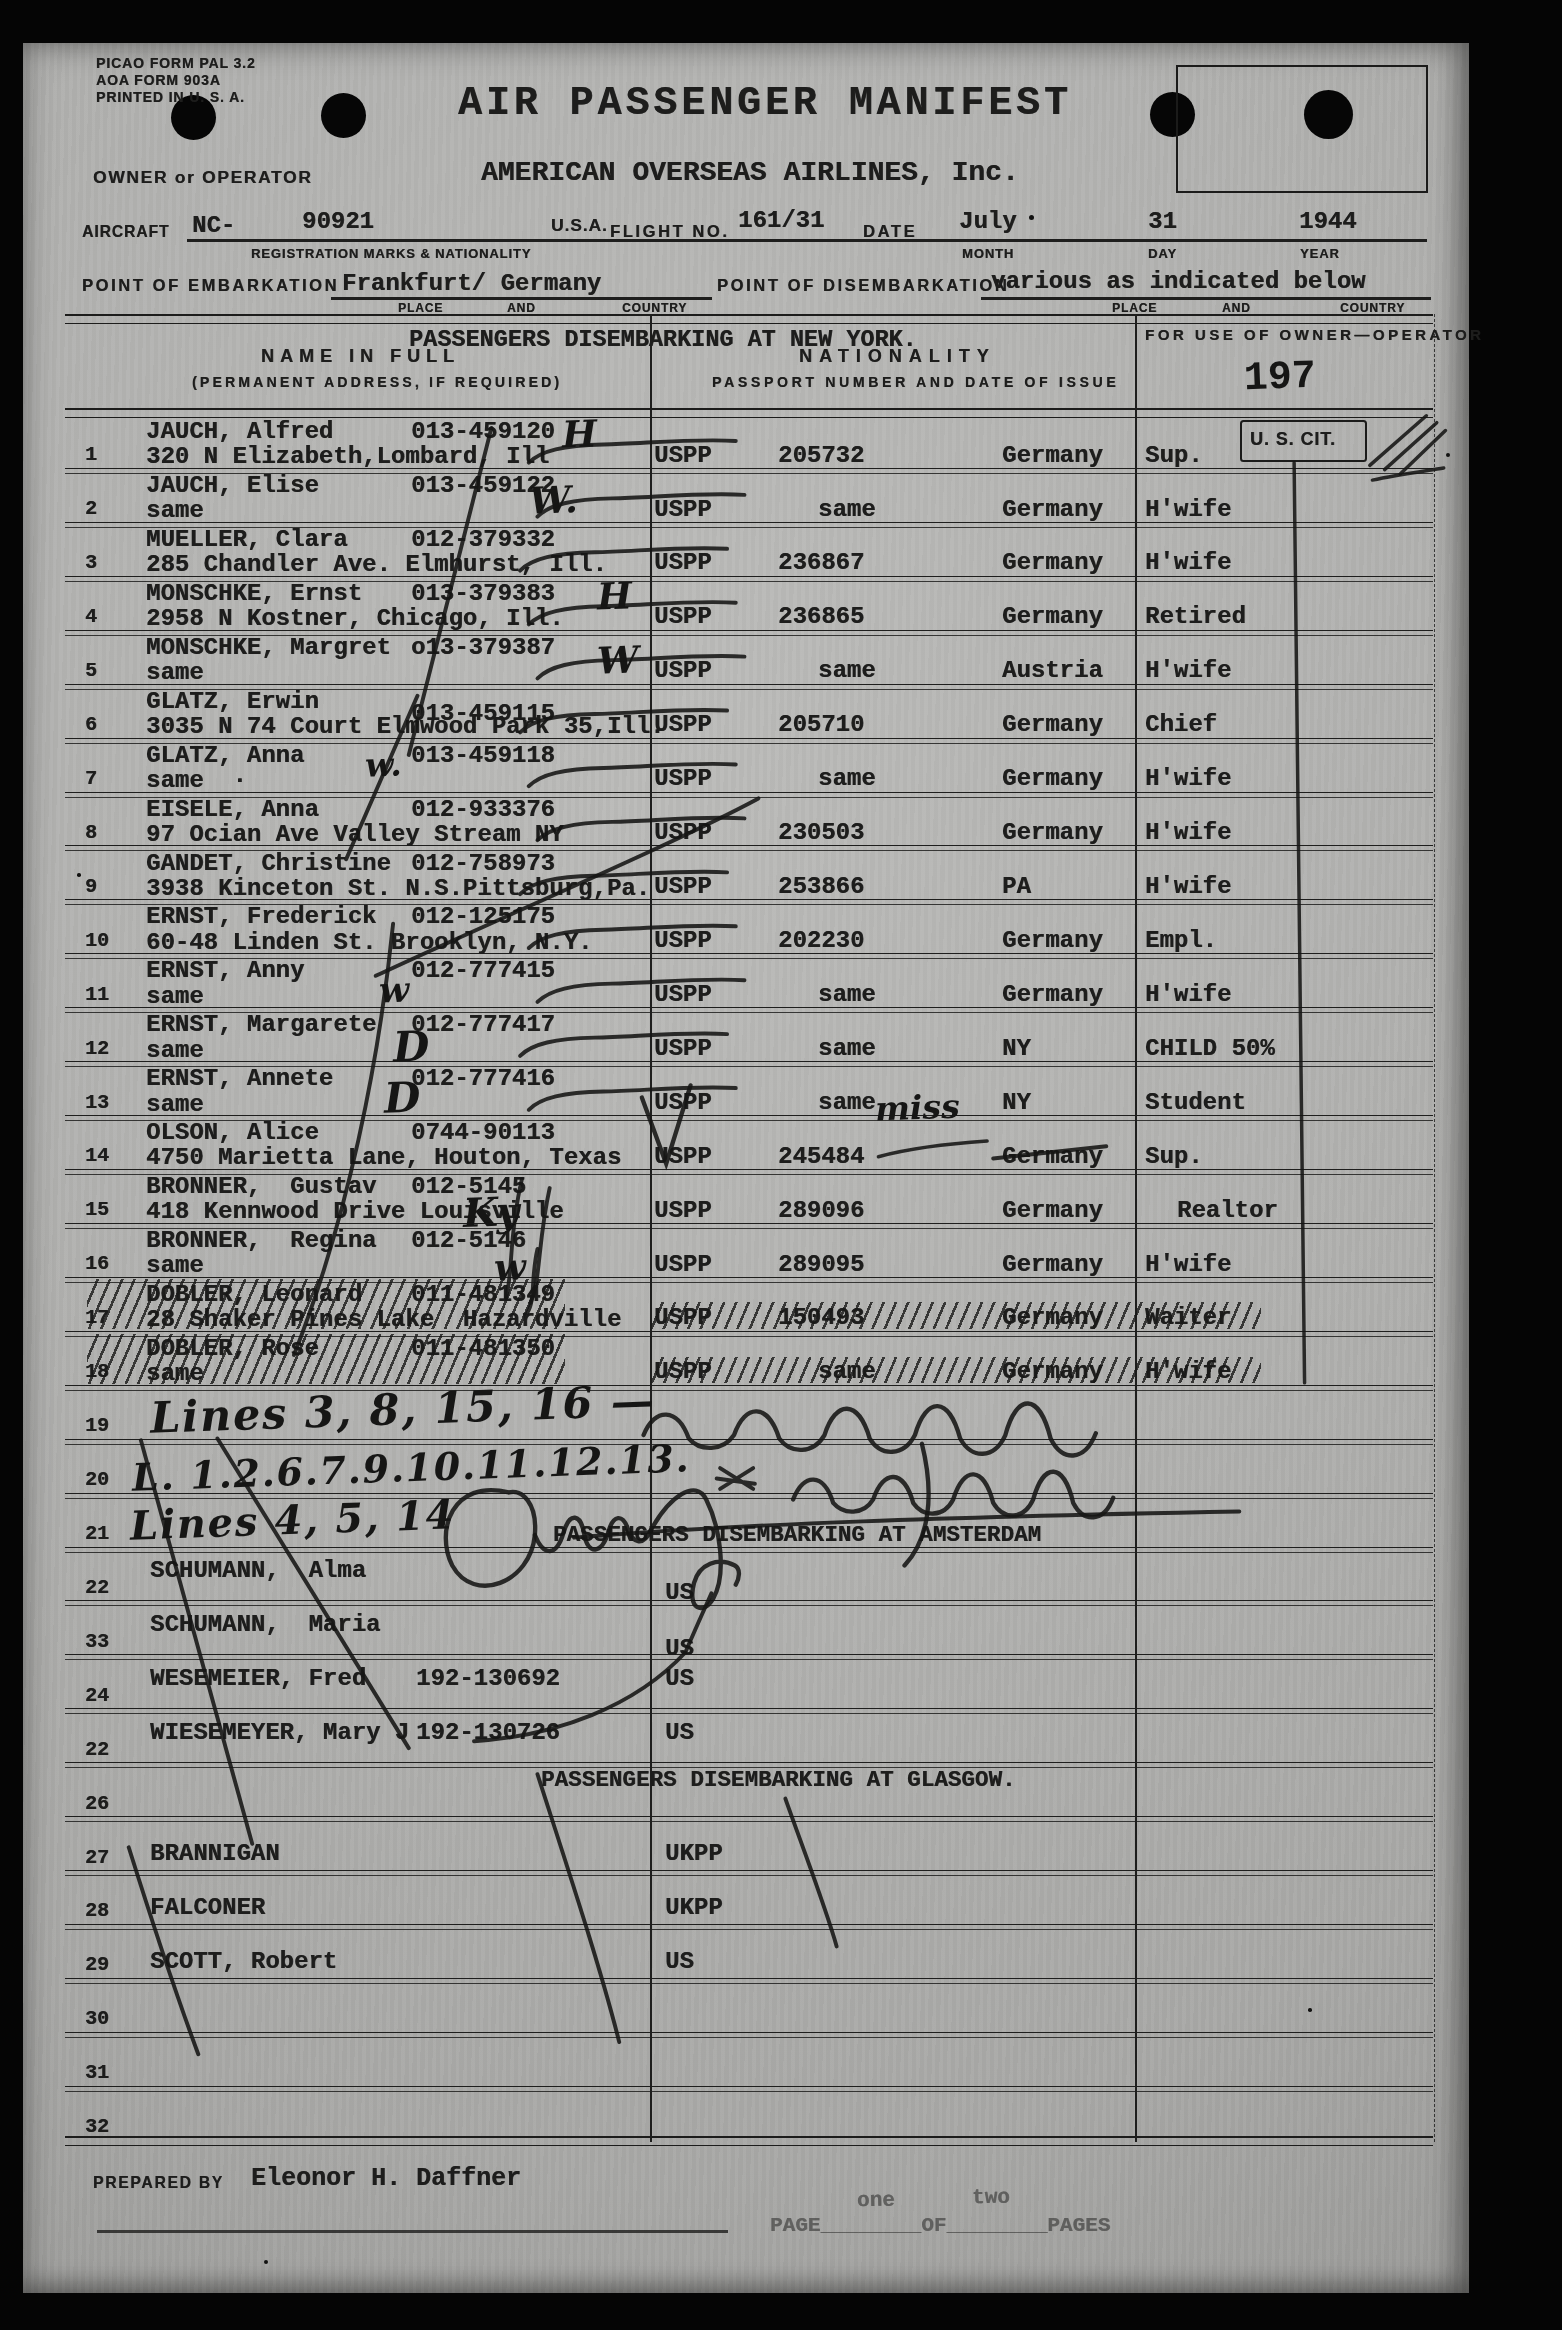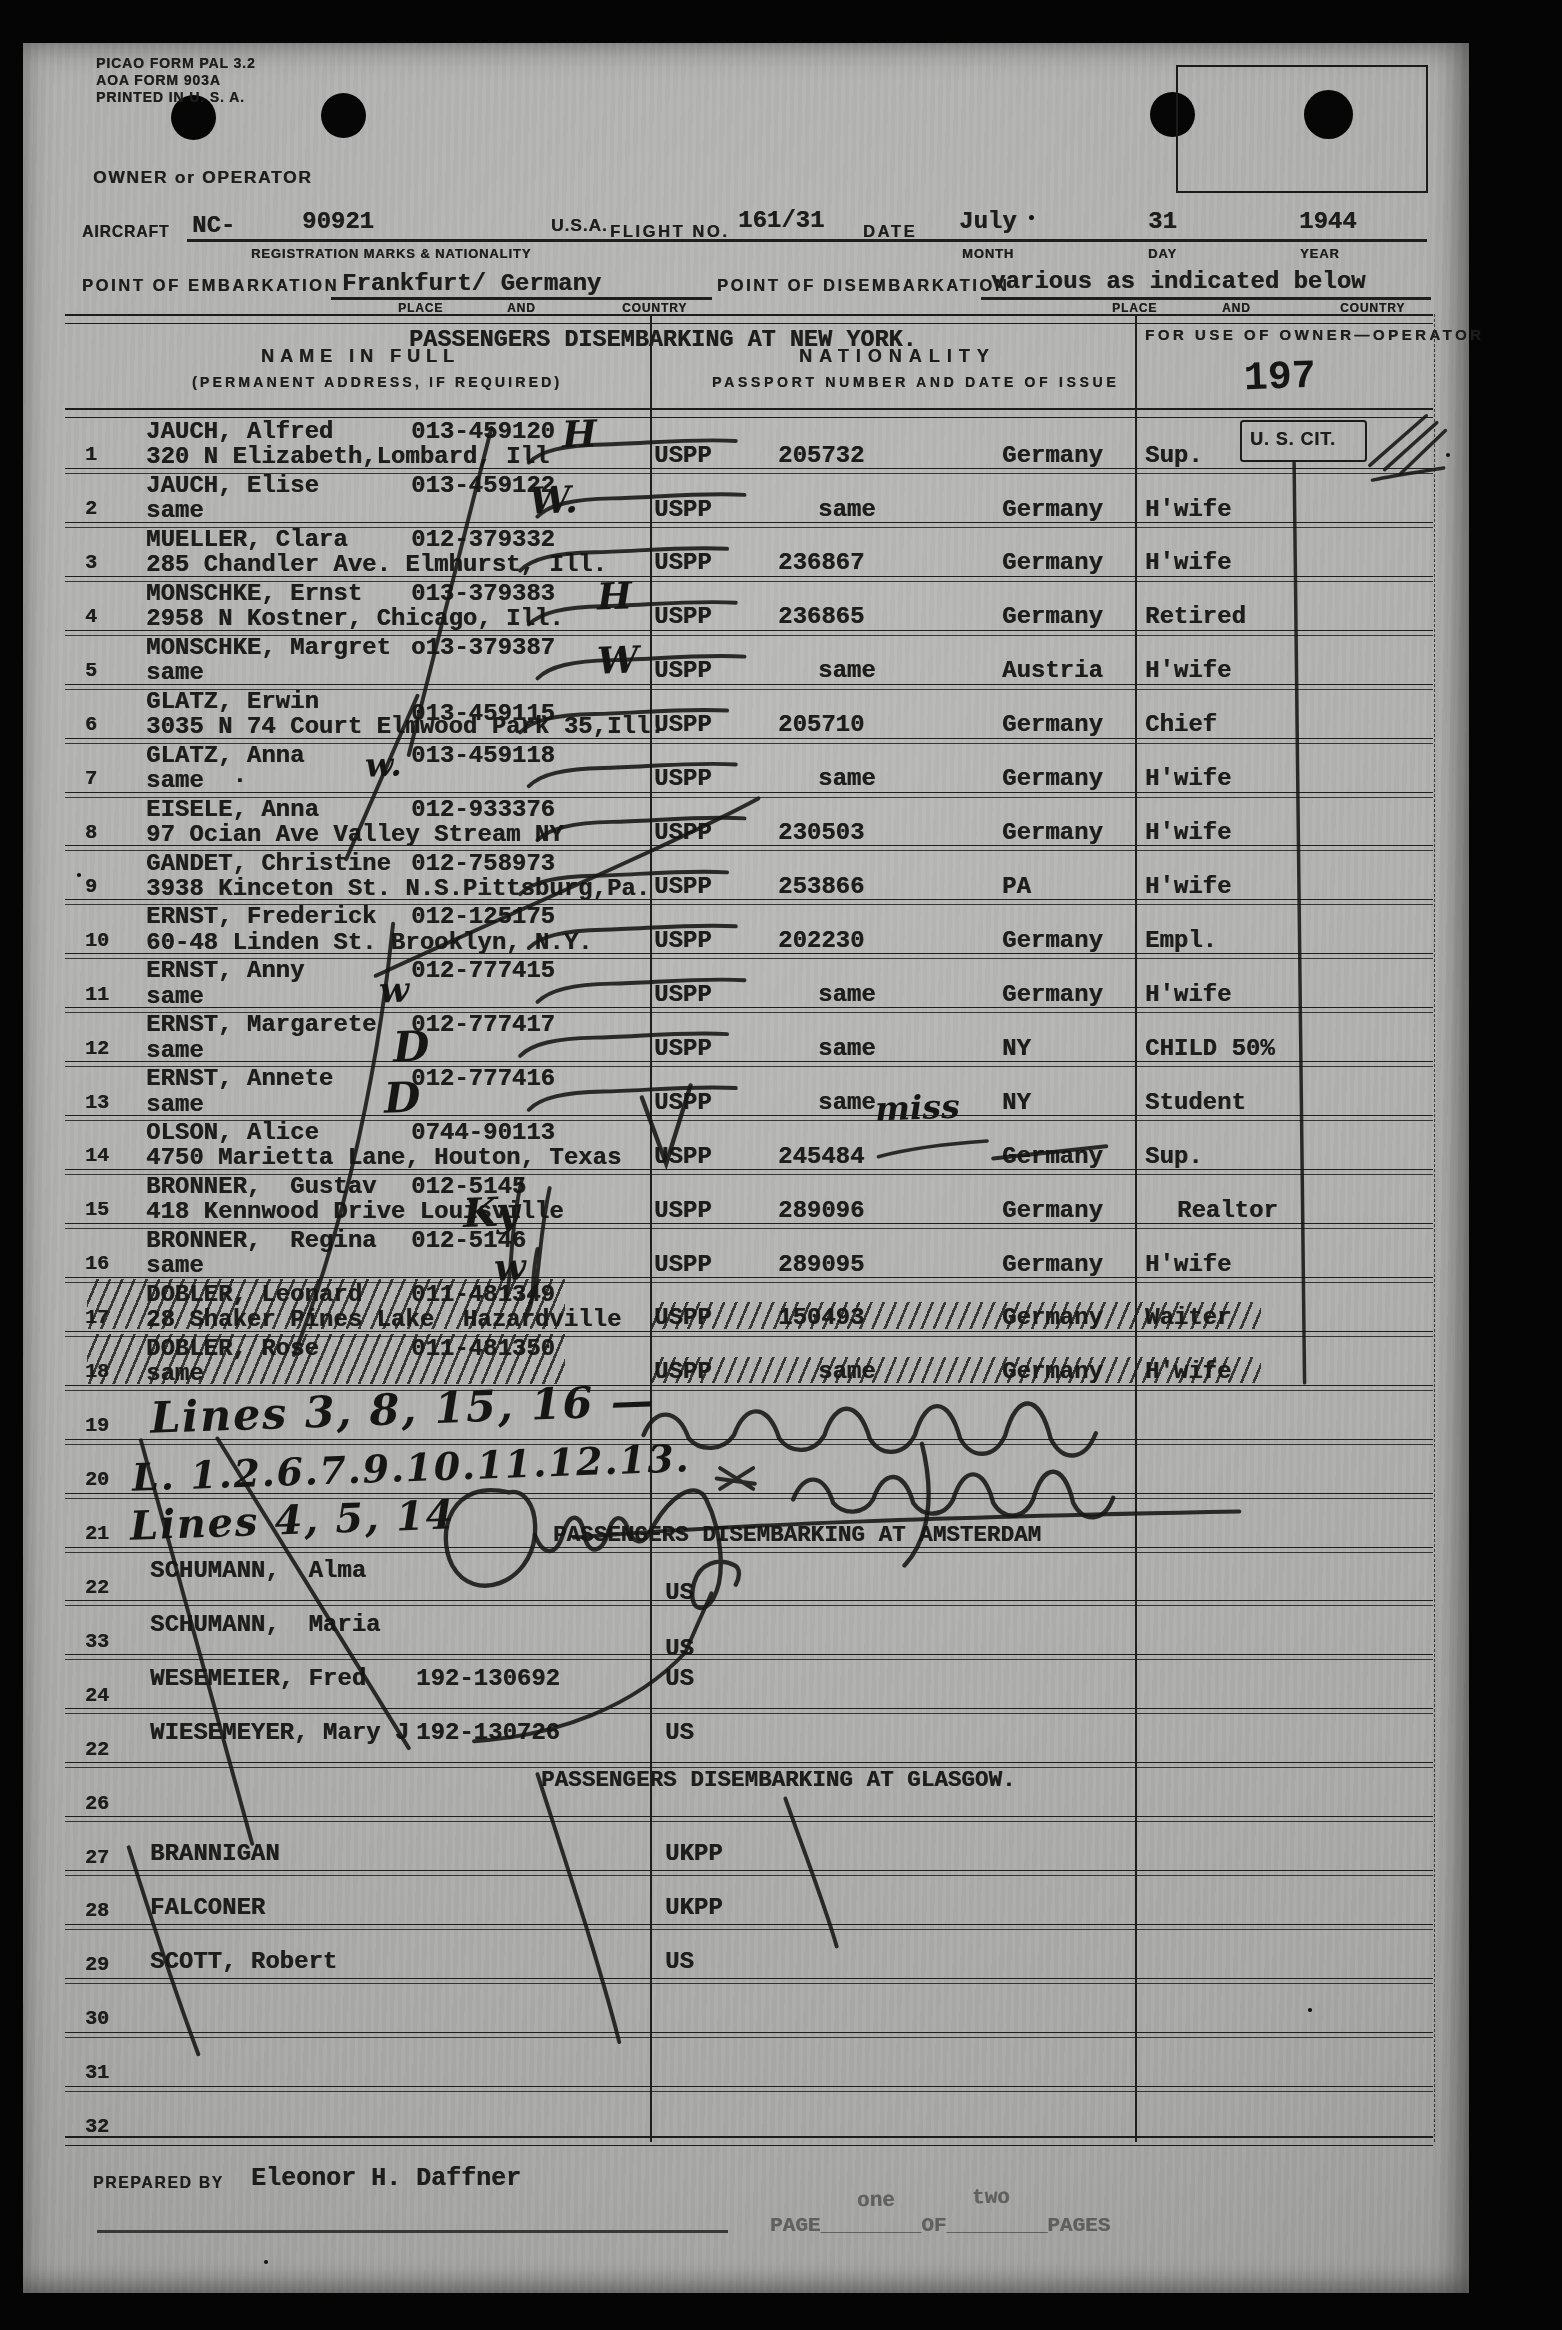--- a/index.html
+++ b/index.html
@@ -37,21 +37,23 @@
   <div class="hole" style="left:171px;top:95px;width:45px;height:45px;"></div>
   <div class="hole" style="left:321px;top:93px;width:45px;height:45px;"></div>
   <div class="hole" style="left:1150px;top:92px;width:45px;height:45px;"></div>
   <div class="hole" style="left:1304px;top:90px;width:49px;height:49px;"></div>
   <div class="box" style="left:1176px;top:65px;width:248px;height:124px;"></div>
 
   <div class="lbl" style="left:96px;top:56px;font-size:14px;">PICAO FORM PAL 3.2</div>
   <div class="lbl" style="left:96px;top:73px;font-size:14px;">AOA FORM 903A</div>
   <div class="lbl" style="left:96px;top:90px;font-size:14px;">PRINTED IN U. S. A.</div>
 
+  <div class="t" style="left:458px;top:84px;font-size:40px;letter-spacing:3.9px;">AIR PASSENGER MANIFEST</div>
   <div class="lbl" style="left:93px;top:169px;font-size:17.4px;letter-spacing:1.7px;">OWNER or OPERATOR</div>
+  <div class="t" style="left:481px;top:159px;font-size:28px;">AMERICAN OVERSEAS AIRLINES, Inc.</div>
 
   <div class="lbl" style="left:82px;top:224px;font-size:15.7px;">AIRCRAFT</div>
   <div class="t" style="left:192px;top:214px;font-size:24px;">NC-</div>
   <div class="t" style="left:302px;top:210px;font-size:24px;">90921</div>
   <div class="lbl" style="left:551px;top:217px;font-size:17.4px;letter-spacing:0.9px;">U.S.A.</div>
   <div class="lbl" style="left:610px;top:223px;font-size:16.5px;letter-spacing:2.6px;">FLIGHT NO.</div>
   <div class="t" style="left:738px;top:209px;font-size:24px;">161/31</div>
   <div class="lbl" style="left:863px;top:223px;font-size:16.5px;letter-spacing:2.6px;">DATE</div>
   <div class="t" style="left:959px;top:210px;font-size:24px;">July</div>
   <div class="t" style="left:1148px;top:210px;font-size:24px;">31</div>

